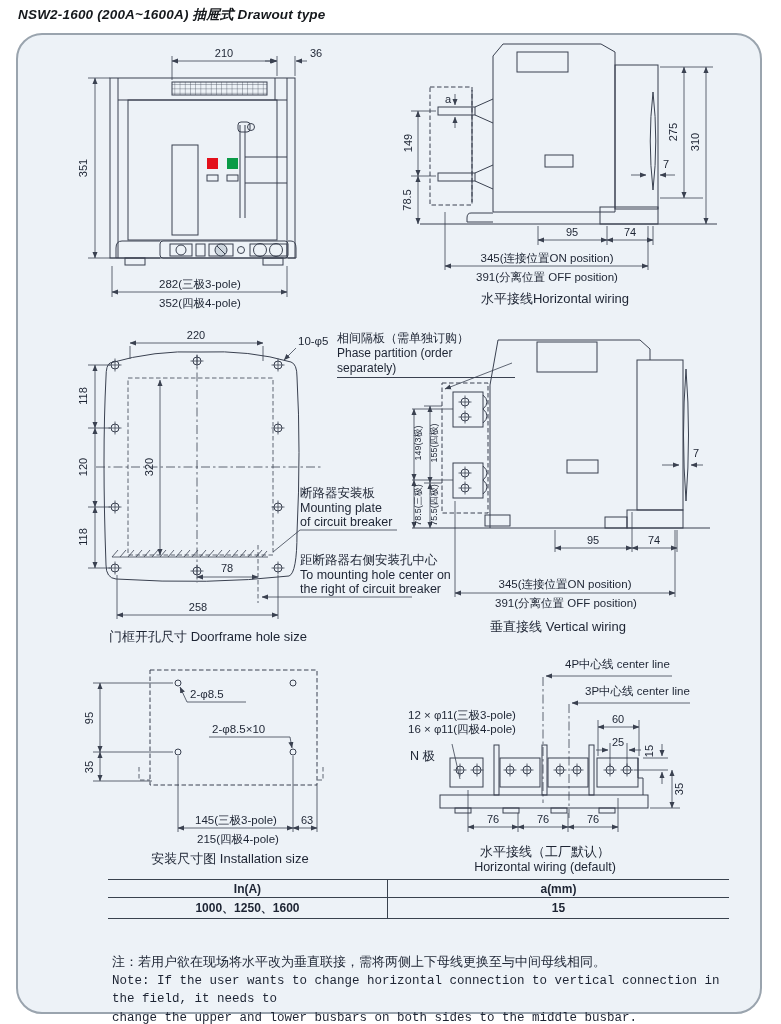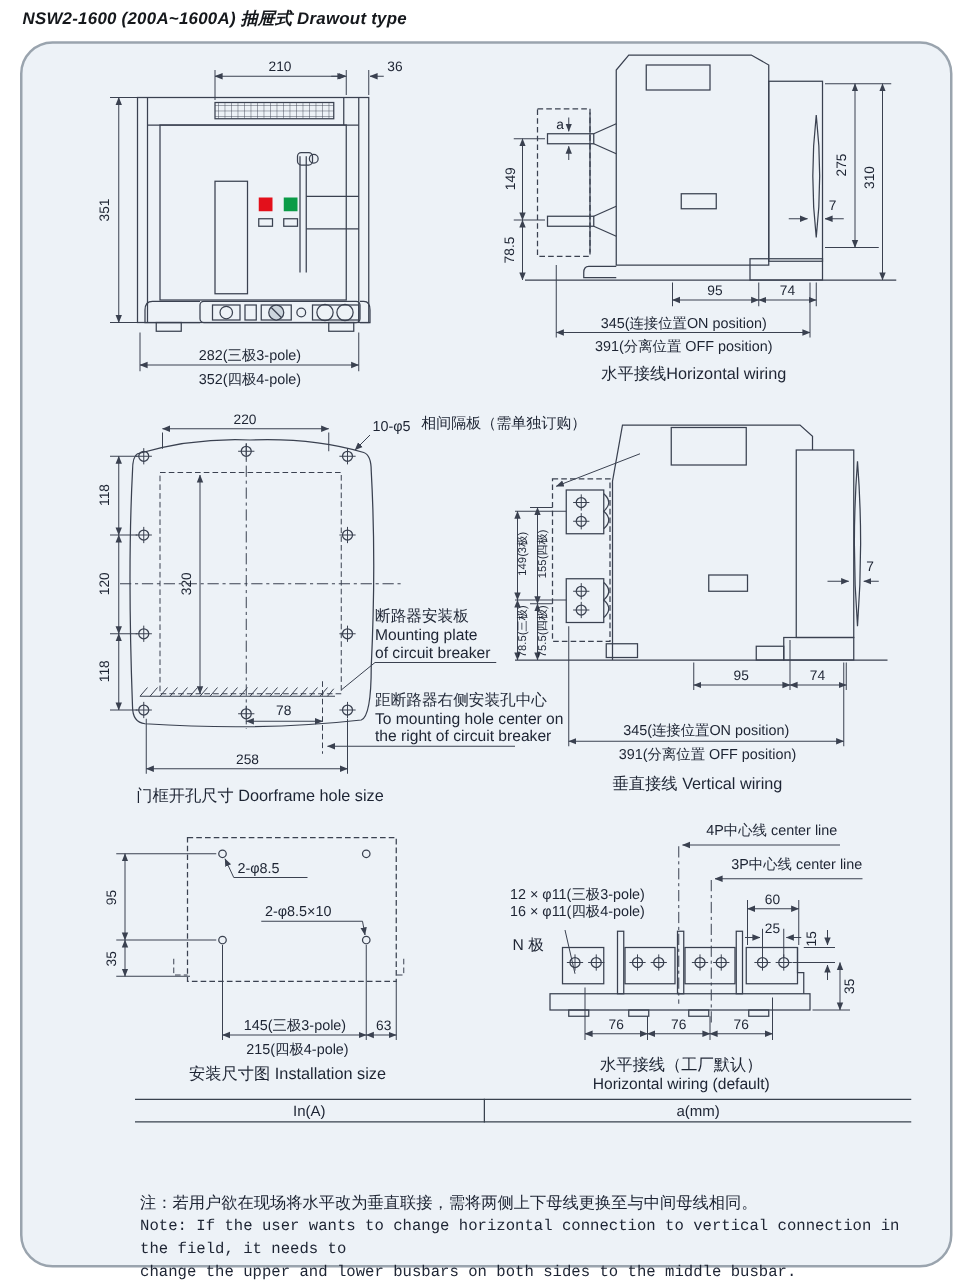--- a/index.html
+++ b/index.html
@@ -16,21 +16,21 @@
   .mid{text-anchor:middle;}
   .d9{font-size:9px;}
   .dim{font-size:11px;}
   .dmc{font-size:11.5px;}
   .cap{font-size:13px;}
   .cap2{font-size:12.5px;}
   .ann{position:absolute;color:#1d2433;}
   .pp{left:337px;top:331px;width:178px;font-size:12px;line-height:1.25;}
   .pp .u{border-bottom:1px solid #3a4150;display:inline-block;padding-bottom:1px;}
   table.rtable{position:absolute;left:108px;top:879px;width:621px;border-collapse:collapse;}
-  table.rtable th,table.rtable td{border-top:1px solid #39424e;border-bottom:1px solid #39424e;font-size:12px;font-weight:normal;text-align:center;padding:1.5px 0;color:#1d2433;}
+  table.rtable th,table.rtable td{border-top:1px solid #39424e;border-bottom:1px solid #39424e;font-size:12px;font-weight:bold;text-align:center;padding:1.5px 0;color:#1d2433;}
   table.rtable .c1{width:45%;border-right:1px solid #39424e;}
   .notes{position:absolute;left:112px;top:952px;width:628px;color:#1d2433;}
   .notes .zh{font-size:13px;line-height:1.5;display:block;}
   .notes .en{font-size:12.5px;line-height:1.5;display:block;font-family:Liberation Mono, monospace;}
 </style>
 </head>
 <body>
 
 
 
@@ -223,20 +223,21 @@
     <text x="240" y="229" class="cap2">距断路器右侧安装孔中心</text>
     <text x="240" y="244" class="cap2">To mounting hole center on</text>
     <text x="240" y="258" class="cap2">the right of circuit breaker</text>
     <line x1="352" y1="262" x2="202" y2="262" class="lnt" marker-end="url(#ah)"></line>
   </g>
 </svg>
 
 
 <div class="ann pp">
   <div>相间隔板（需单独订购）</div>
+  <span class="u">Phase partition (order separately)</span>
 </div>
 
 
 <svg class="diag" style="left:400px;top:335px" width="378" height="320" viewBox="0 0 378 320">
   <g>
     <line x1="112" y1="28" x2="45" y2="54" class="lnt" marker-end="url(#ah)"></line>
     <rect x="42" y="48" width="46" height="130" class="ln dsh"></rect>
     <rect x="53" y="57" width="30" height="35" class="ln"></rect>
     <path d="M83,60 q8,7 0,14 q8,7 0,14" class="ln"></path>
     <use href="#hole" x="65" y="67"></use>
@@ -396,20 +397,24 @@
   </g>
 </svg>
 
 
 <table class="rtable">
   <tbody>
     <tr>
       <th class="c1">In(A)</th>
       <th>a(mm)</th>
     </tr>
+    <tr>
+      <td class="c1">1000、1250、1600</td>
+      <td>15</td>
+    </tr>
   </tbody>
 </table>
 
 
 <div class="notes">
   <span class="zh">注：若用户欲在现场将水平改为垂直联接，需将两侧上下母线更换至与中间母线相同。</span>
   <span class="en">Note: If the user wants to change horizontal connection to vertical connection in the field, it needs to</span>
   <span class="en">change the upper and lower busbars on both sides to the middle busbar.</span>
 </div>
 

